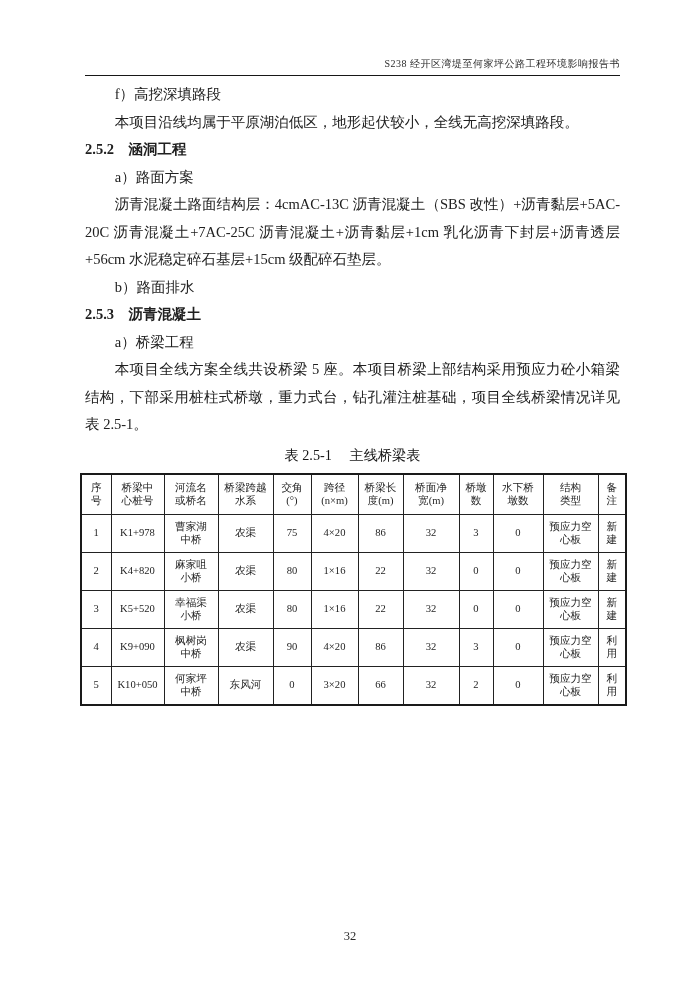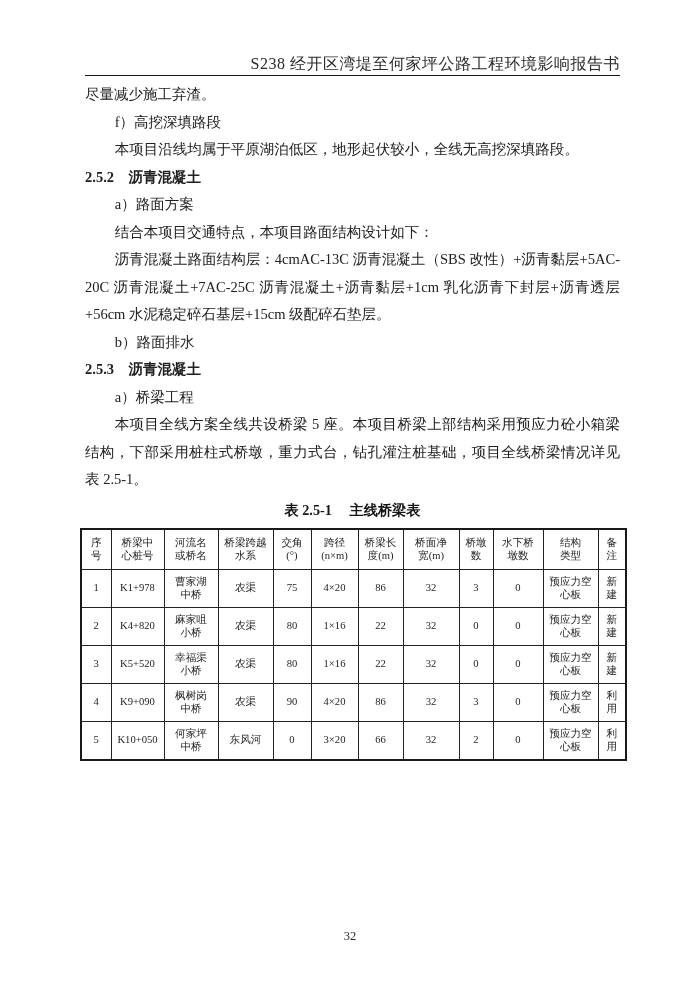--- a/index.html
+++ b/index.html
@@ -9,21 +9,21 @@
     margin:0 auto;
     background:#ffffff;
     font-family:"Liberation Serif","DejaVu Serif",serif;
     color:#1d1d1d;
     overflow:hidden;
   }
   .margins { margin-left:85px; margin-right:80px; }
   .runhead {
     padding-top:56px;
     text-align:right;
-    font-size:16px;
+    font-size:10px;
     line-height:15px;
     letter-spacing:0.5px;
     color:#2a2a2a;
   }
   .rule {
     border:none;
     border-top:1.7px solid #171717;
     margin:4px 0 0 0;
   }
   .content { margin-top:5px; }
@@ -37,21 +37,21 @@
   .ind { text-indent:2.05em; }
   .heading {
     margin:0;
     font-size:14.8px;
     line-height:27.5px;
     font-weight:600;
     color:#1a1a1a;
   }
   .tabletitle {
     text-align:center;
-    font-weight:bold;
+    font-weight:normal;
     font-size:14.2px;
     line-height:26px;
     margin-top:3px;
     color:#151515;
   }
   table.bridge {
     border-collapse:collapse;
     table-layout:fixed;
     width:545px;
     margin-left:-5px;
@@ -86,27 +86,25 @@
 
 <div class="page">
 
   <div class="margins">
     <div class="runhead">
       <span>S238 经开区湾堤至何家坪公路工程环境影响报告书</span>
     </div>
     <hr class="rule">
 
     <div class="content">
-      <p>尽量减少施工弃渣。</p>
       <p class="ind">f）高挖深填路段</p>
       <p class="ind">本项目沿线均属于平原湖泊低区，地形起伏较小，全线无高挖深填路段。</p>
 
-      <p class="heading">2.5.2　沥青混凝土</p>
+      <p class="heading">2.5.2　涵洞工程</p>
       <p class="ind">a）路面方案</p>
-      <p class="ind">结合本项目交通特点，本项目路面结构设计如下：</p>
       <p class="ind">沥青混凝土路面结构层：4cmAC-13C 沥青混凝土（SBS 改性）+沥青黏层+5AC-20C 沥青混凝土+7AC-25C 沥青混凝土+沥青黏层+1cm 乳化沥青下封层+沥青透层+56cm 水泥稳定碎石基层+15cm 级配碎石垫层。</p>
       <p class="ind">b）路面排水</p>
 
       <p class="heading">2.5.3　沥青混凝土</p>
       <p class="ind">a）桥梁工程</p>
       <p class="ind">本项目全线方案全线共设桥梁 5 座。本项目桥梁上部结构采用预应力砼小箱梁结构，下部采用桩柱式桥墩，重力式台，钻孔灌注桩基础，项目全线桥梁情况详见表 2.5-1。</p>
 
       <div class="tabletitle">表 2.5-1　 主线桥梁表</div>
 
       <table class="bridge">

